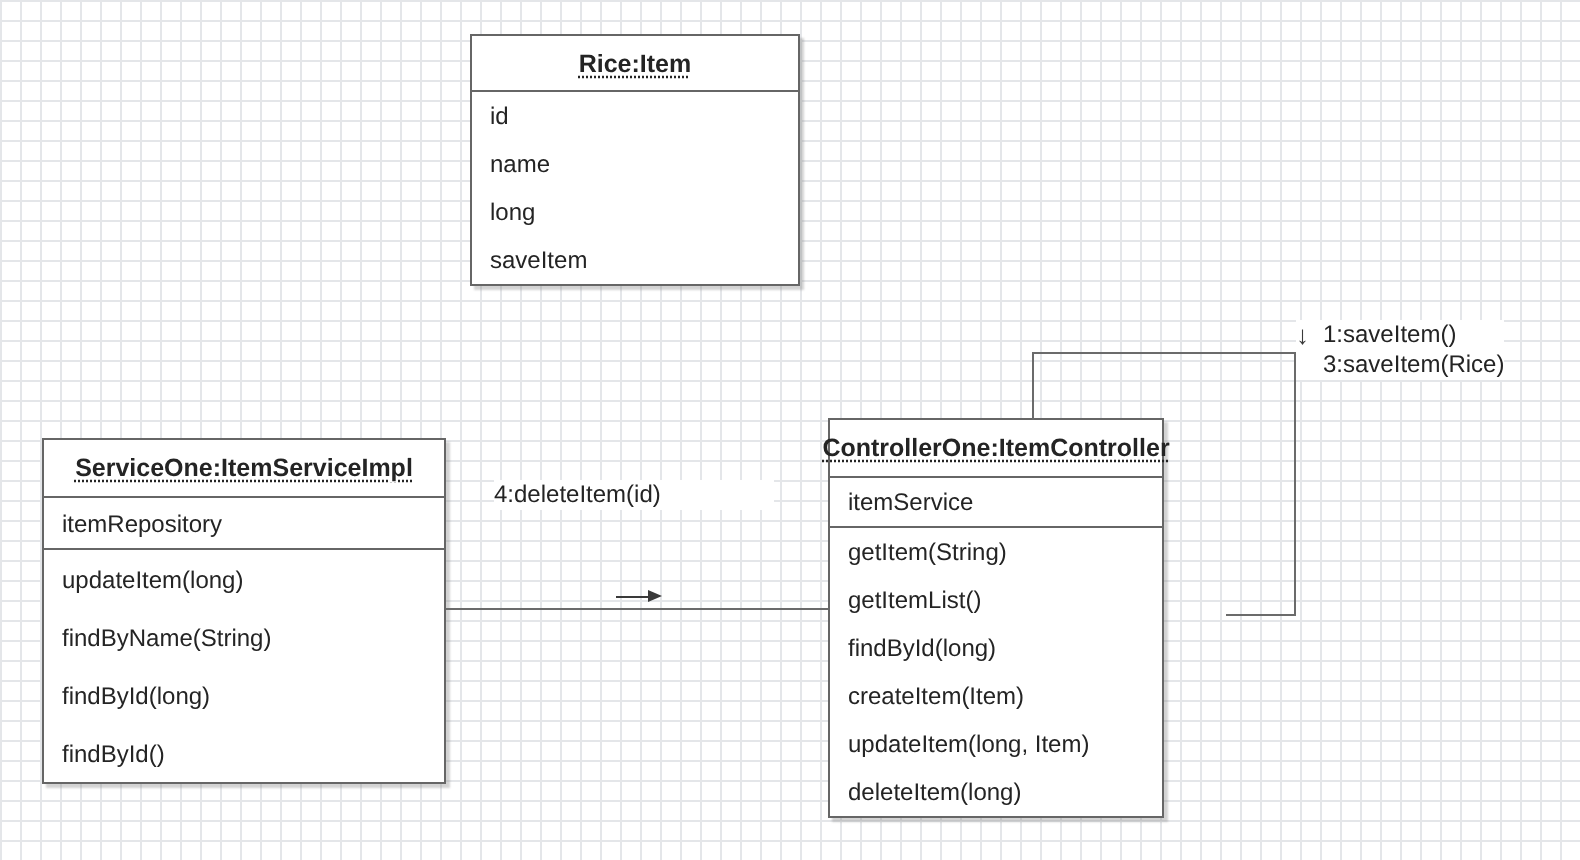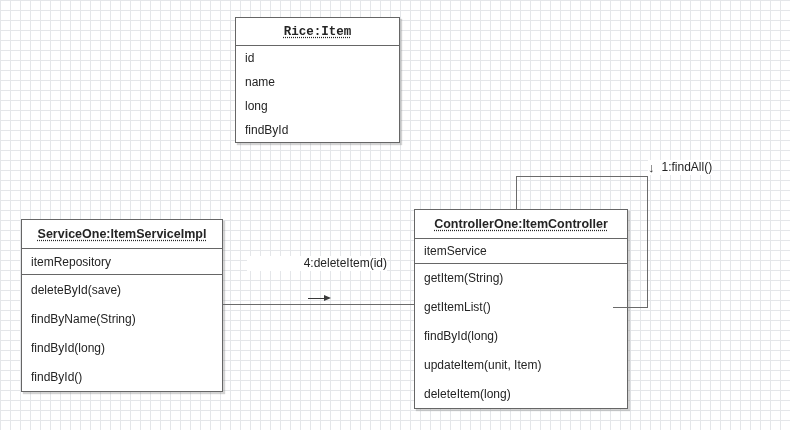--- a/index.html
+++ b/index.html
@@ -47,25 +47,25 @@
   .row {
     flex:1;
     display:flex;
     align-items:center;
     padding-left:9px;
     white-space:nowrap;
   }
 
   
   #box-rice       { left:235px; top:17px;  width:165px; height:126px; }
-  #box-rice .uml-title { height:28px;font-family:Liberation Mono, monospace; }
+  #box-rice .uml-title { height:28px; }
   #box-service    { left:21px;  top:219px; width:202px; height:173px; }
   #box-service .uml-title { height:29px; }
   #box-service .uml-attrs .row { height:25px; flex:none; }
-  #box-controller { left:414px; top:209px; width:214px; height:200px; }
+  #box-controller { left:414px; top:209px; width:168px; height:200px; }
   #box-controller .uml-title { height:29px; }
   #box-controller .uml-attrs .row { height:24px; flex:none; }
 
   
   .edge-line { position:absolute; background:#6b6b6b; }
   #edge-main   { left:223px; top:304px; width:191px; height:1px; }
   #loop-v-left  { left:516px; top:176px; width:1px; height:34px; }
   #loop-h-top   { left:516px; top:176px; width:132px; height:1px; }
   #loop-v-right { left:647px; top:176px; width:1px; height:132px; }
   #loop-h-bottom{ left:613px; top:307px; width:35px; height:1px; }
@@ -85,82 +85,84 @@
 
   
   .edge-label {
     position:absolute;
     font-size:12px;
     line-height:15px;
     background:#ffffff;
     color:#242424;
     white-space:nowrap;
   }
-  #label-main { left:247px; top:256px; width:140px; text-align:right; }
+  #label-main { left:247px; top:240px; width:140px; text-align:left; }
   #label-loop { left:648px; top:160px; display:flex; align-items:flex-start; gap:7px; }
   .down-arrow { font-size:13px; line-height:15px; color:#3a3a3a; }
 </style>
 </head>
 <body>
 
 <div class="canvas">
 
   <div class="uml-box" id="box-rice">
     <div class="uml-title">
       <span class="title-text">Rice:Item</span>
     </div>
     <div class="uml-methods">
       <div class="row">id</div>
       <div class="row">name</div>
       <div class="row">long</div>
-      <div class="row">findById</div>
+      <div class="row">saveItem</div>
     </div>
   </div>
 
   <div class="uml-box" id="box-service">
     <div class="uml-title">
       <span class="title-text">ServiceOne:ItemServiceImpl</span>
     </div>
     <div class="uml-attrs sep">
       <div class="row">itemRepository</div>
     </div>
     <div class="uml-methods">
-      <div class="row">deleteById(save)</div>
+      <div class="row">updateItem(long)</div>
       <div class="row">findByName(String)</div>
       <div class="row">findById(long)</div>
       <div class="row">findById()</div>
     </div>
   </div>
 
   <div class="uml-box" id="box-controller">
     <div class="uml-title">
       <span class="title-text">ControllerOne:ItemController</span>
     </div>
     <div class="uml-attrs sep">
       <div class="row">itemService</div>
     </div>
     <div class="uml-methods">
       <div class="row">getItem(String)</div>
       <div class="row">getItemList()</div>
       <div class="row">findById(long)</div>
-      <div class="row">updateItem(unit, Item)</div>
+      <div class="row">createItem(Item)</div>
+      <div class="row">updateItem(long, Item)</div>
       <div class="row">deleteItem(long)</div>
     </div>
   </div>
 
   <div class="edge-line" id="edge-main"></div>
   <div class="mini-arrow"></div>
   <div class="edge-label" id="label-main">
     <div>4:deleteItem(id)</div>
   </div>
 
   <div class="edge-line" id="loop-v-left"></div>
   <div class="edge-line" id="loop-h-top"></div>
   <div class="edge-line" id="loop-v-right"></div>
   <div class="edge-line" id="loop-h-bottom"></div>
   <div class="edge-label" id="label-loop">
     <span class="down-arrow">↓</span>
     <span>
-      <div>1:findAll()</div>
+      <div>1:saveItem()</div>
+      <div>3:saveItem(Rice)</div>
     </span>
   </div>
 
 </div>
 
 </body></html>

